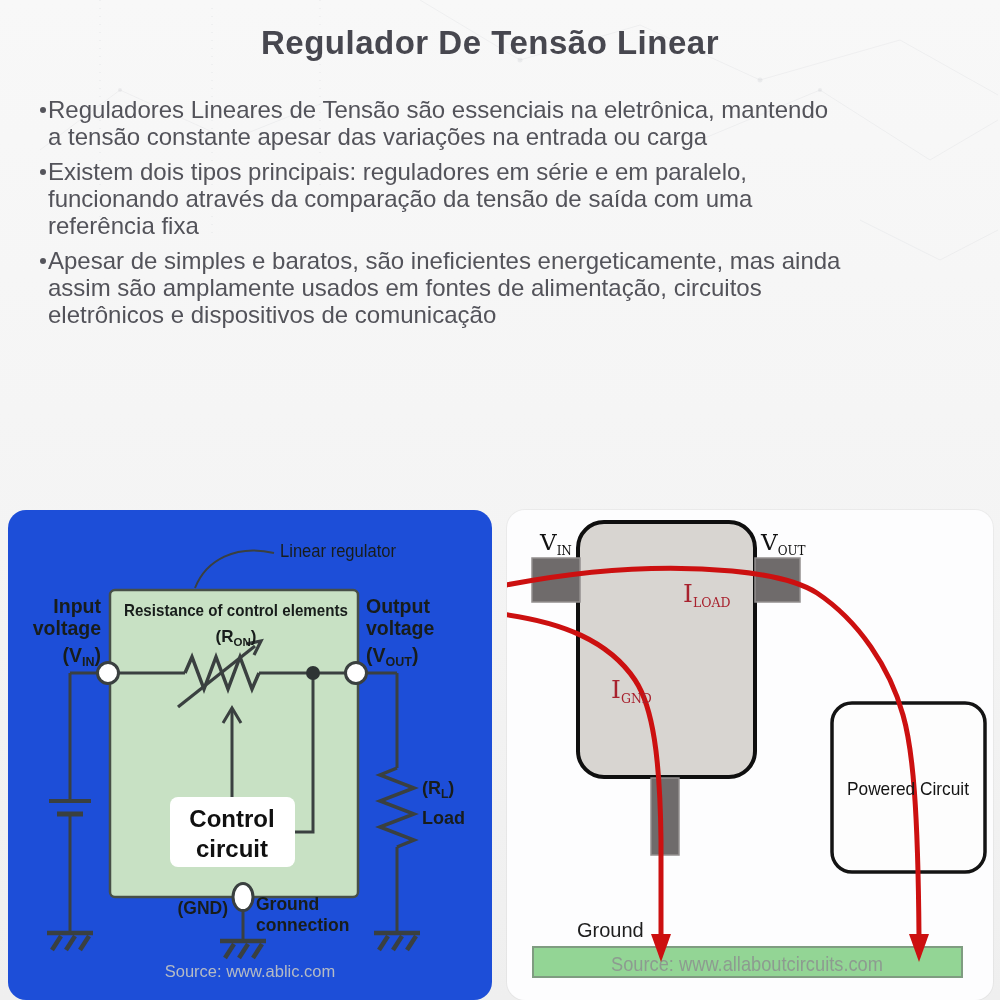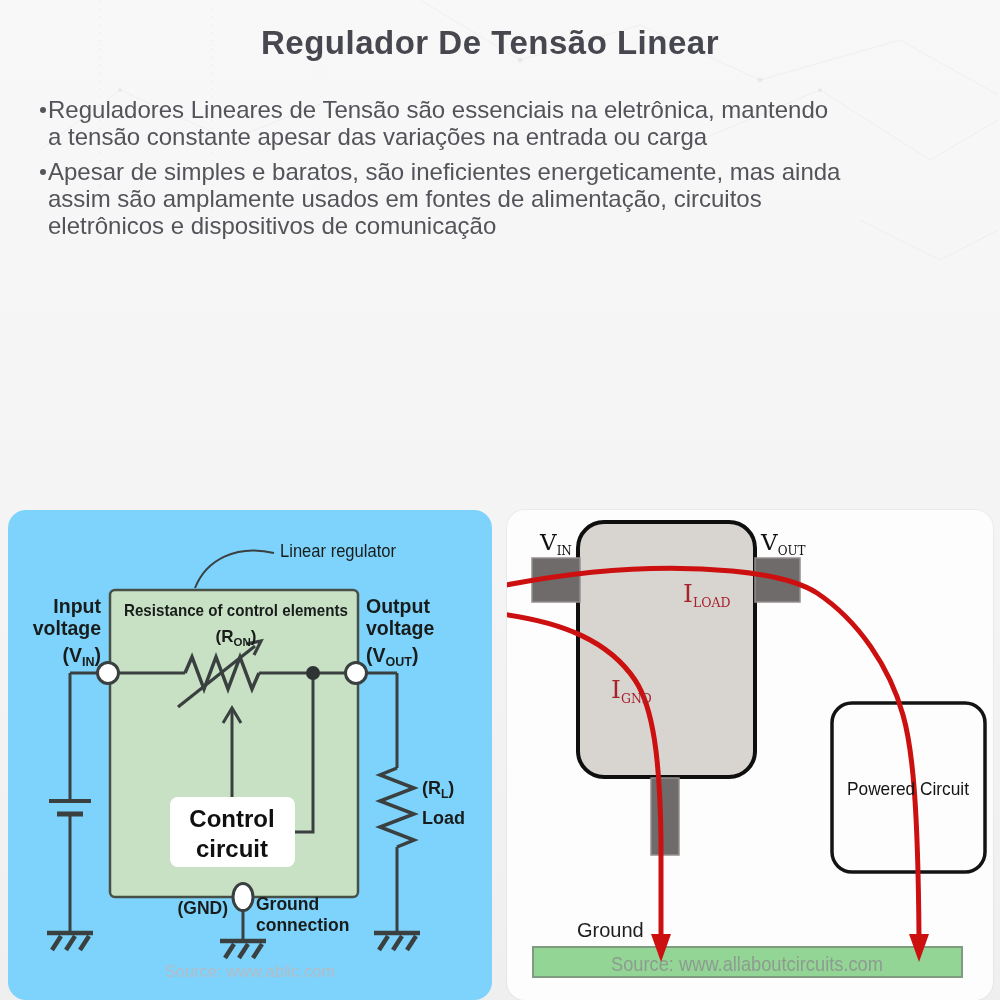--- a/index.html
+++ b/index.html
@@ -11,21 +11,21 @@
   .bg-texture{position:absolute;top:0;left:0;pointer-events:none;}
   .title{
     position:absolute;top:24px;left:0;width:980px;margin:0;
     text-align:center;font-size:33px;font-weight:700;color:#47474f;letter-spacing:.5px;
   }
   .bullets{position:absolute;top:96px;left:40px;width:806px;margin:0;padding:0;list-style:none;}
   .bullets li{display:flex;gap:2px;margin-bottom:8px;}
   .dot{flex:0 0 auto;width:6px;height:6px;border-radius:50%;background:#55555c;margin-top:11px;}
   .btext{font-size:24px;line-height:27px;color:#53535a;}
   .panel{position:absolute;top:510px;height:490px;border-radius:18px;overflow:hidden;}
-  .panel-left{left:8px;width:484px;background:#7dd3fc;}
+  .panel-left{left:8px;width:484px;background:#1d4ed8;}
   .panel-right{left:507px;width:486px;background:#fdfdfe;box-shadow:0 0 0 1px rgba(0,0,0,.04);}
   .panel svg{display:block;}
   text{user-select:none;}
 </style>
 </head>
 <body>
 
 <svg class="bg-texture" width="1000" height="500" viewBox="0 0 1000 500">
   <g stroke="#606878" stroke-width="1" fill="none" opacity="0.06">
     <path d="M 420 0 L 520 60 L 640 25 L 760 80 L 900 40 L 998 95"></path>
@@ -45,20 +45,24 @@
     <path d="M 320 0 V 200"></path>
   </g>
 </svg>
 
 <h1 class="title">Regulador De Tensão Linear</h1>
 
 <ul class="bullets">
   <li>
     <span class="dot"></span>
     <span class="btext">Reguladores Lineares de Tensão são essenciais na eletrônica, mantendo a tensão constante apesar das variações na entrada ou carga</span>
+  </li>
+  <li>
+    <span class="dot"></span>
+    <span class="btext">Existem dois tipos principais: reguladores em série e em paralelo, funcionando através da comparação da tensão de saída com uma referência fixa</span>
   </li>
   <li>
     <span class="dot"></span>
     <span class="btext">Apesar de simples e baratos, são ineficientes energeticamente, mas ainda assim são amplamente usados em fontes de alimentação, circuitos eletrônicos e dispositivos de comunicação</span>
   </li>
 </ul>
 
 <div class="panel panel-left">
 <svg width="484" height="490" viewBox="0 0 484 490">
   <defs>

